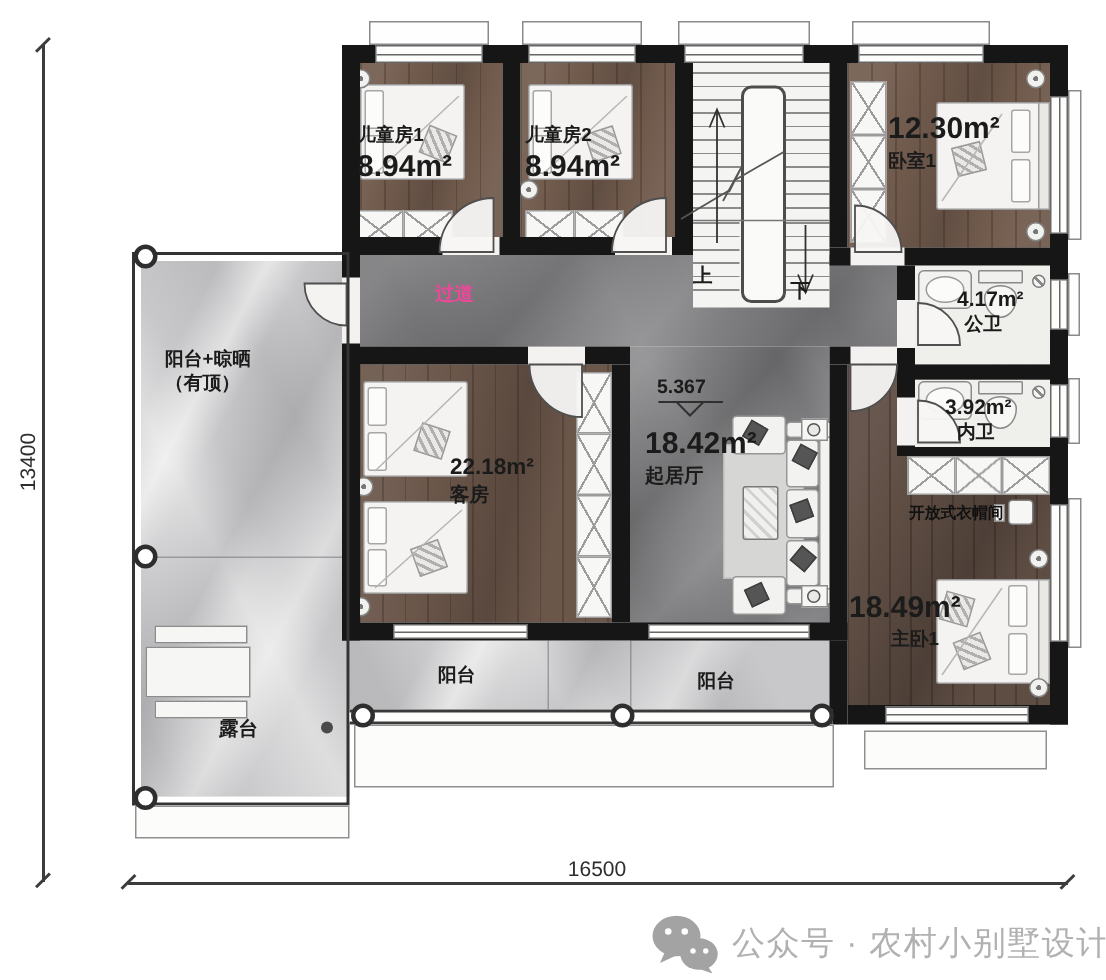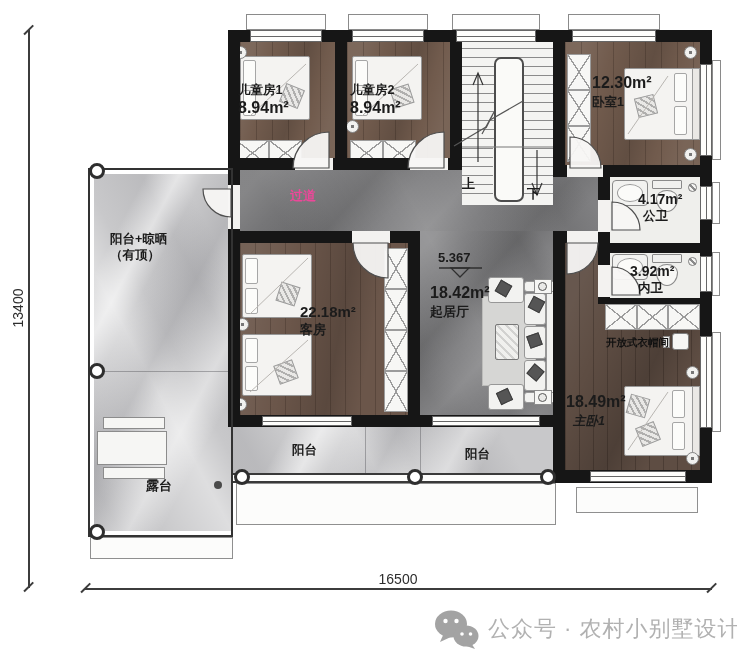--- a/index.html
+++ b/index.html
@@ -61,21 +61,21 @@
   .ctable{position:absolute;background:repeating-linear-gradient(45deg,rgba(120,120,120,.25) 0 2px,transparent 2px 6px),#f0f0ee;border:1px solid #787878;border-radius:2px;}
   .lamp{position:absolute;width:9px;height:9px;border-radius:50%;border:1.5px solid #555;background:#e9e9e7;box-sizing:border-box;}
   .throw{position:absolute;width:20px;height:20px;border:1px solid #9a9a9a;box-sizing:border-box;
     background:repeating-linear-gradient(45deg,rgba(90,90,90,.4) 0 2px,transparent 2px 5px),#e9e8e6;}
   .throw-dark{position:absolute;width:13px;height:13px;background:#555;border:1px solid #3e3e3e;box-sizing:border-box;}
   .tbl{position:absolute;background:#f6f6f4;border:1px solid #8c8c8c;box-sizing:border-box;}
   .stool{position:absolute;background:#f6f6f4;border:1px solid #7e7e7e;border-radius:3px;box-sizing:border-box;}
   
   .lbl{position:absolute;white-space:nowrap;color:#1b1b1b;line-height:1.3;}
   .rname{font-size:12.5px;font-weight:700;}
-  .area{font-size:16px;font-weight:700;}
+  .area{font-size:20px;font-weight:700;}
   .area-lg{font-size:15px;font-weight:700;}
   .tag{font-size:13px;font-weight:700;}
   .tag-sm{font-size:10.5px;font-weight:700;}
   .elev{font-size:13px;font-weight:700;}
   .dim{position:absolute;font-size:14px;color:#2e2e2e;}
   .dimline{position:absolute;background:#3c3c3c;}
   .tick{position:absolute;width:13px;height:1.6px;background:#3c3c3c;transform:rotate(-45deg);}
   .joint{position:absolute;background:rgba(90,90,95,.45);}
   .wm-text{position:absolute;font-size:22px;letter-spacing:1px;color:#b1b1b1;white-space:nowrap;}
   svg.overlay{position:absolute;left:0;top:0;pointer-events:none;}
@@ -335,21 +335,21 @@
     <div class="area-lg">22.18m²</div>
     <div class="rname" style="font-size:13px;">客房</div>
   </div>
   <div class="lbl elev" style="left:438px;top:250px;width:46px;">5.367</div>
   <div class="lbl" style="left:430px;top:283px;width:74px;">
     <div class="area">18.42m²</div>
     <div class="rname" style="font-size:13px;">起居厅</div>
   </div>
   <div class="lbl" style="left:566px;top:392px;width:66px;text-align:left;">
     <div class="area">18.49m²</div>
-    <div class="rname" style="padding-left:7px;font-style:italic;">主卧1</div>
+    <div class="rname" style="padding-left:28px;">主卧1</div>
   </div>
   <div class="lbl tag" style="left:290px;top:188px;width:56px;color:#ec4899;">过道</div>
   <div class="lbl tag-sm" style="left:606px;top:336px;width:64px;color:#111;">开放式衣帽间</div>
   <div class="lbl" style="left:110px;top:231px;width:100px;">
     <div class="rname">阳台+晾晒</div>
     <div class="rname">（有顶）</div>
   </div>
   <div class="lbl tag" style="left:146px;top:478px;width:44px;">露台</div>
   <div class="lbl rname" style="left:292px;top:442px;width:40px;">阳台</div>
   <div class="lbl rname" style="left:465px;top:446px;width:40px;">阳台</div>

